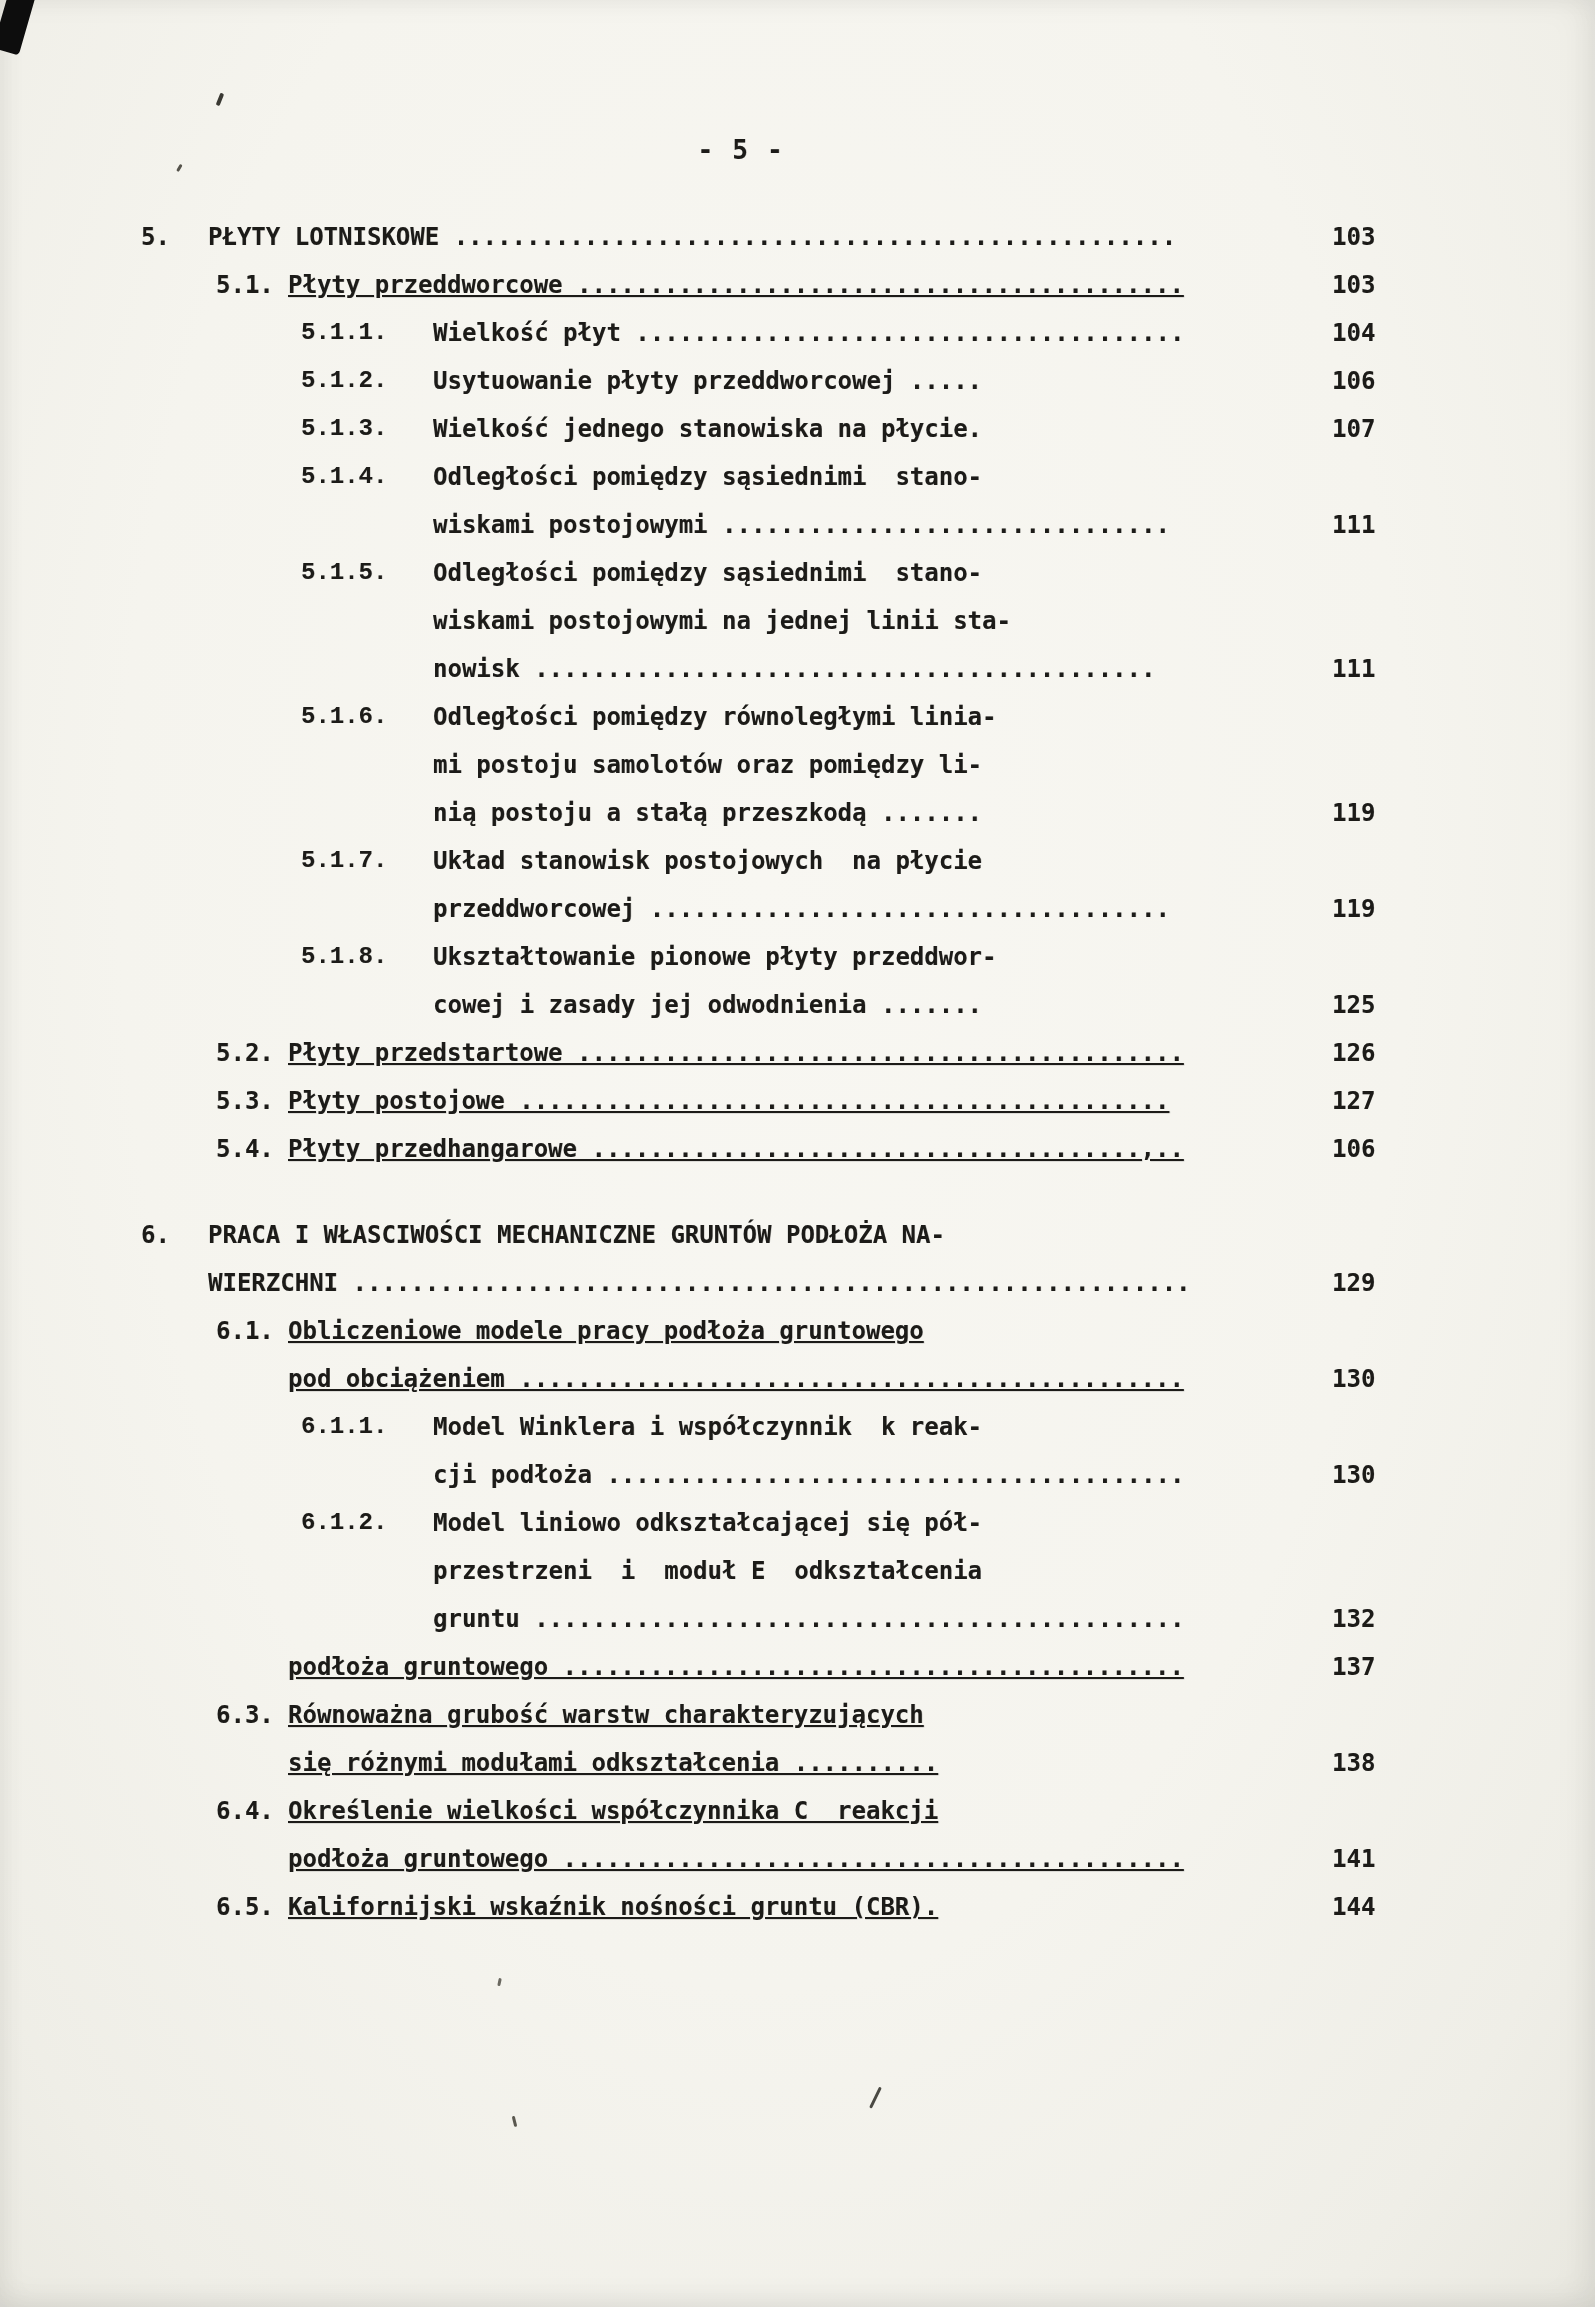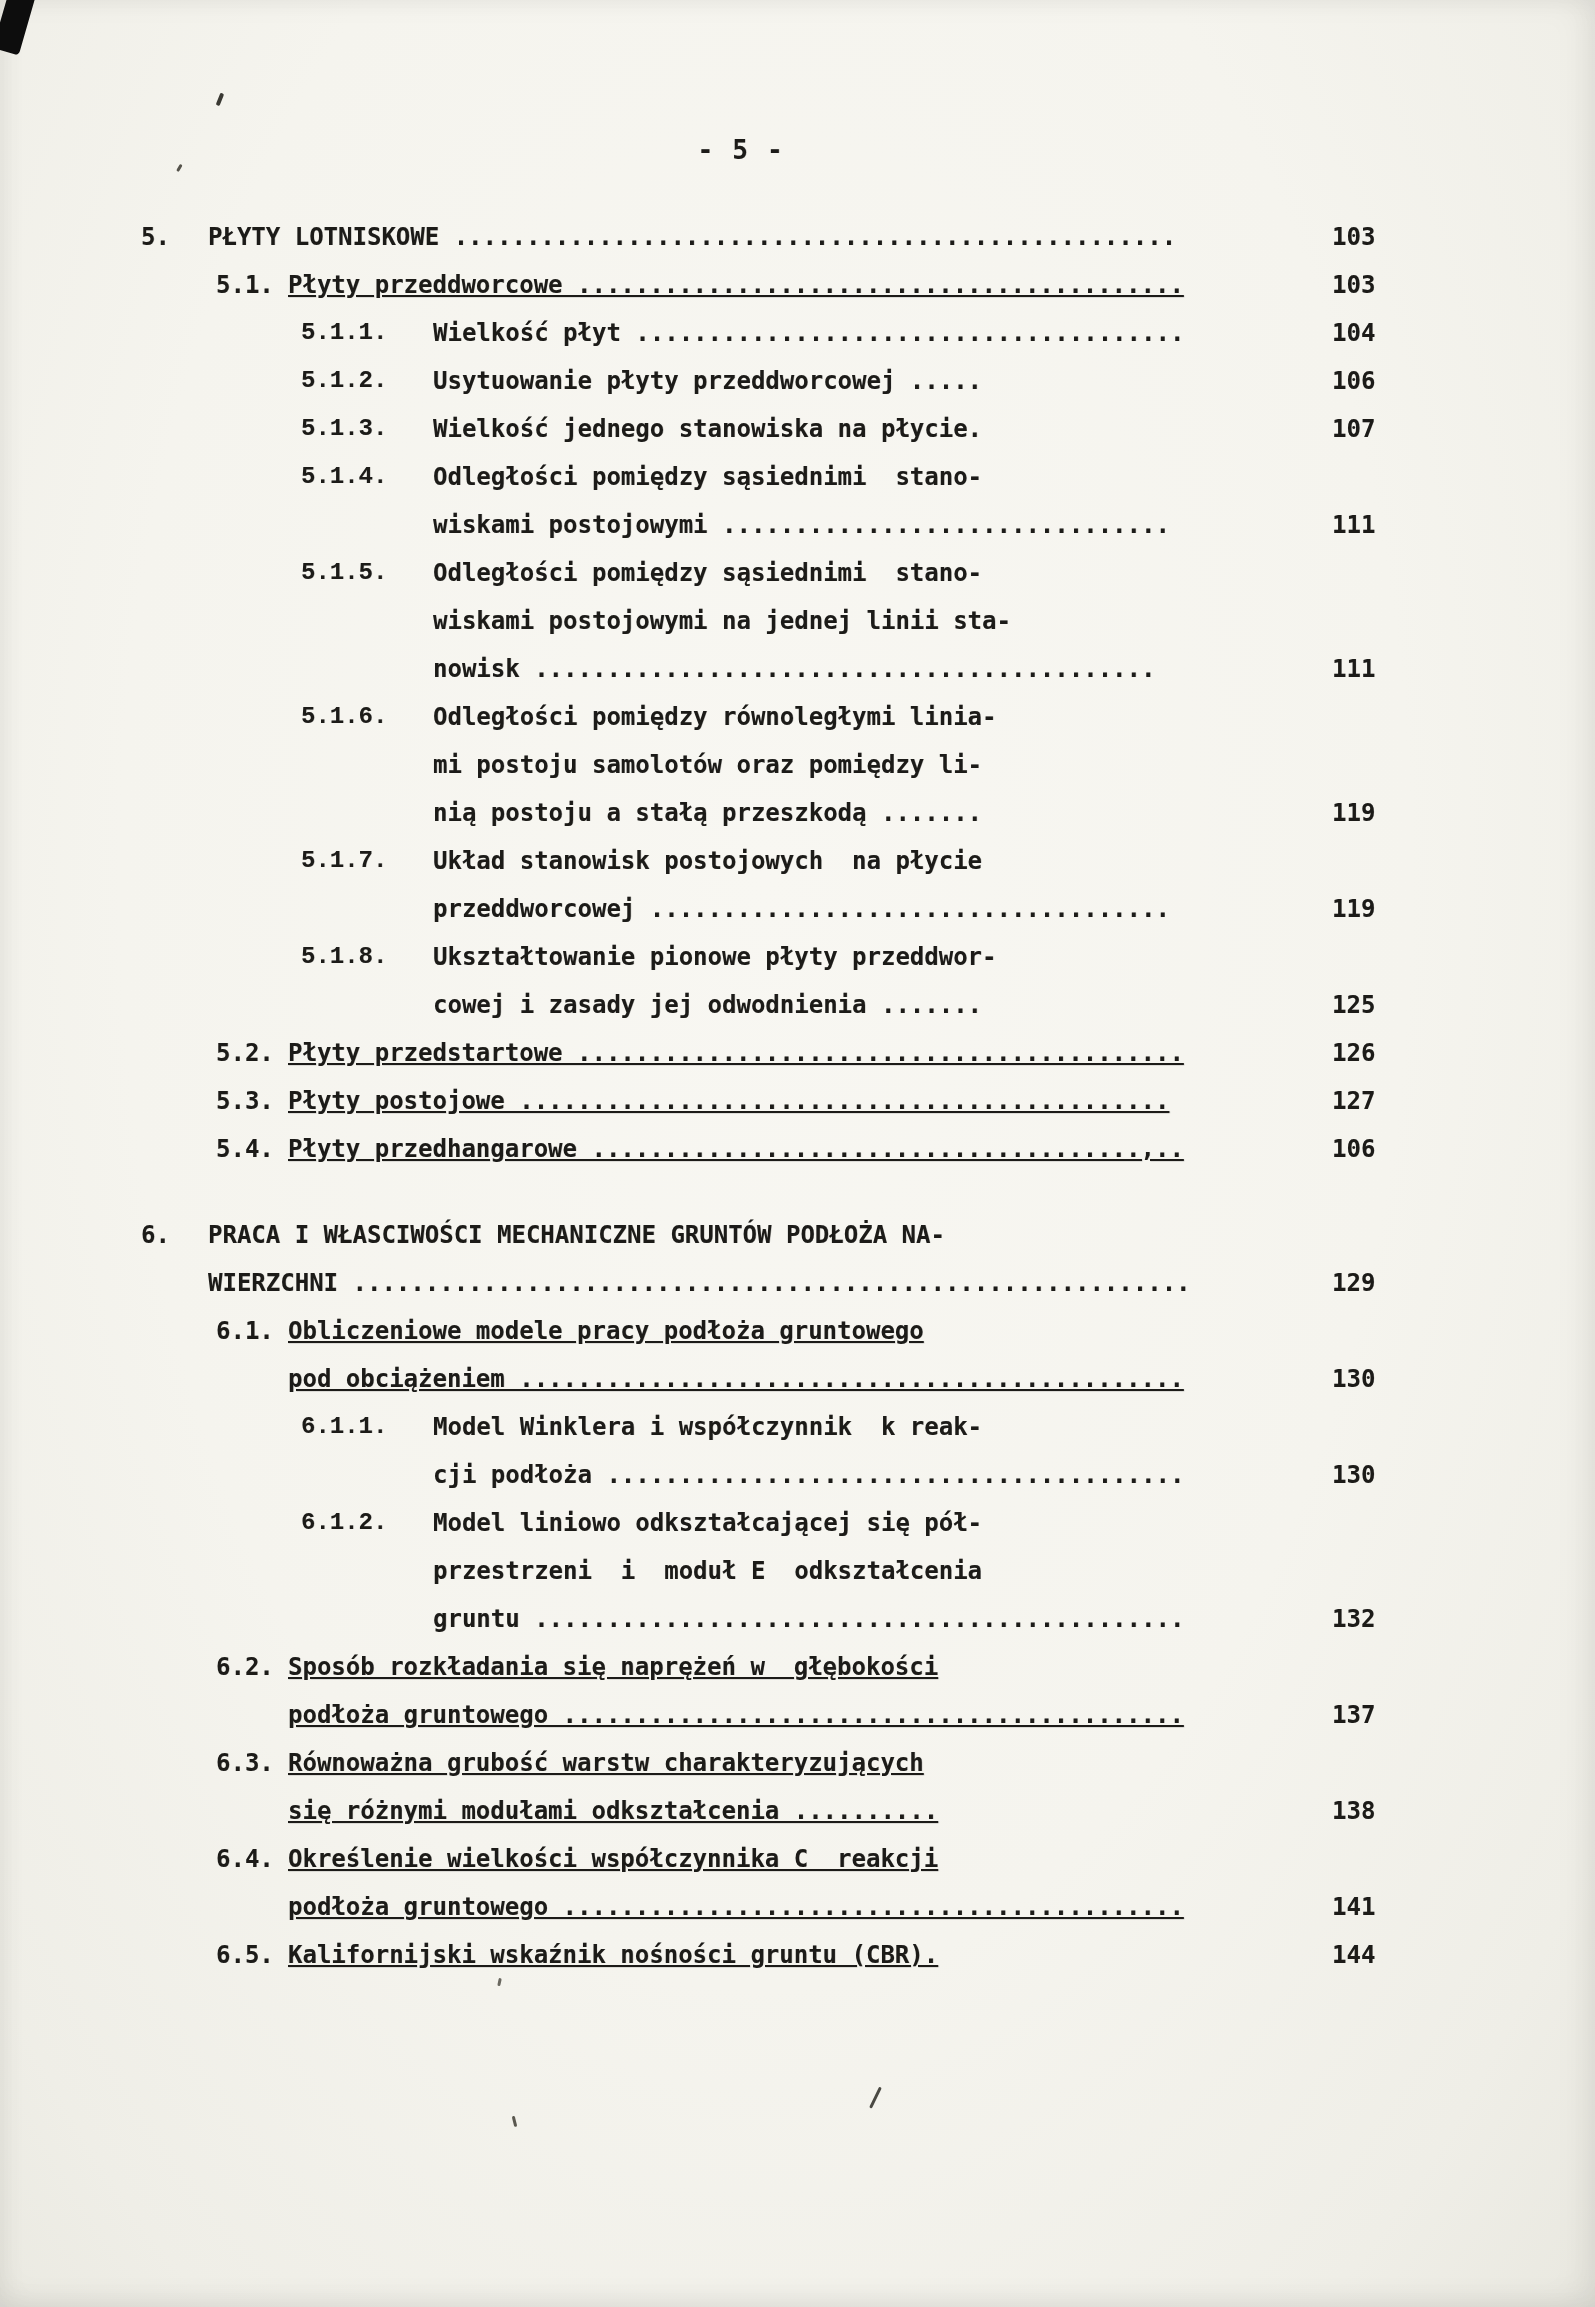--- a/index.html
+++ b/index.html
@@ -179,24 +179,20 @@
         <span class="num">6.1.2.</span>
         <span class="txt">Model liniowo odkształcającej się pół-</span>
       </div>
       <div class="row c2">
         <span class="txt">przestrzeni  i  moduł E  odkształcenia</span>
       </div>
       <div class="row c2">
         <span class="txt">gruntu .............................................</span>
         <span class="pg">132</span>
       </div>
-      <div class="row lv1">
-        <span class="num">6.2.</span>
-        <span class="txt">Sposób rozkładania się naprężeń w  głębokości</span>
-      </div>
       <div class="row c1">
         <span class="txt">podłoża gruntowego ...........................................</span>
         <span class="pg">137</span>
       </div>
       <div class="row lv1">
         <span class="num">6.3.</span>
         <span class="txt">Równoważna grubość warstw charakteryzujących</span>
       </div>
       <div class="row c1">
         <span class="txt">się różnymi modułami odkształcenia ..........</span>

